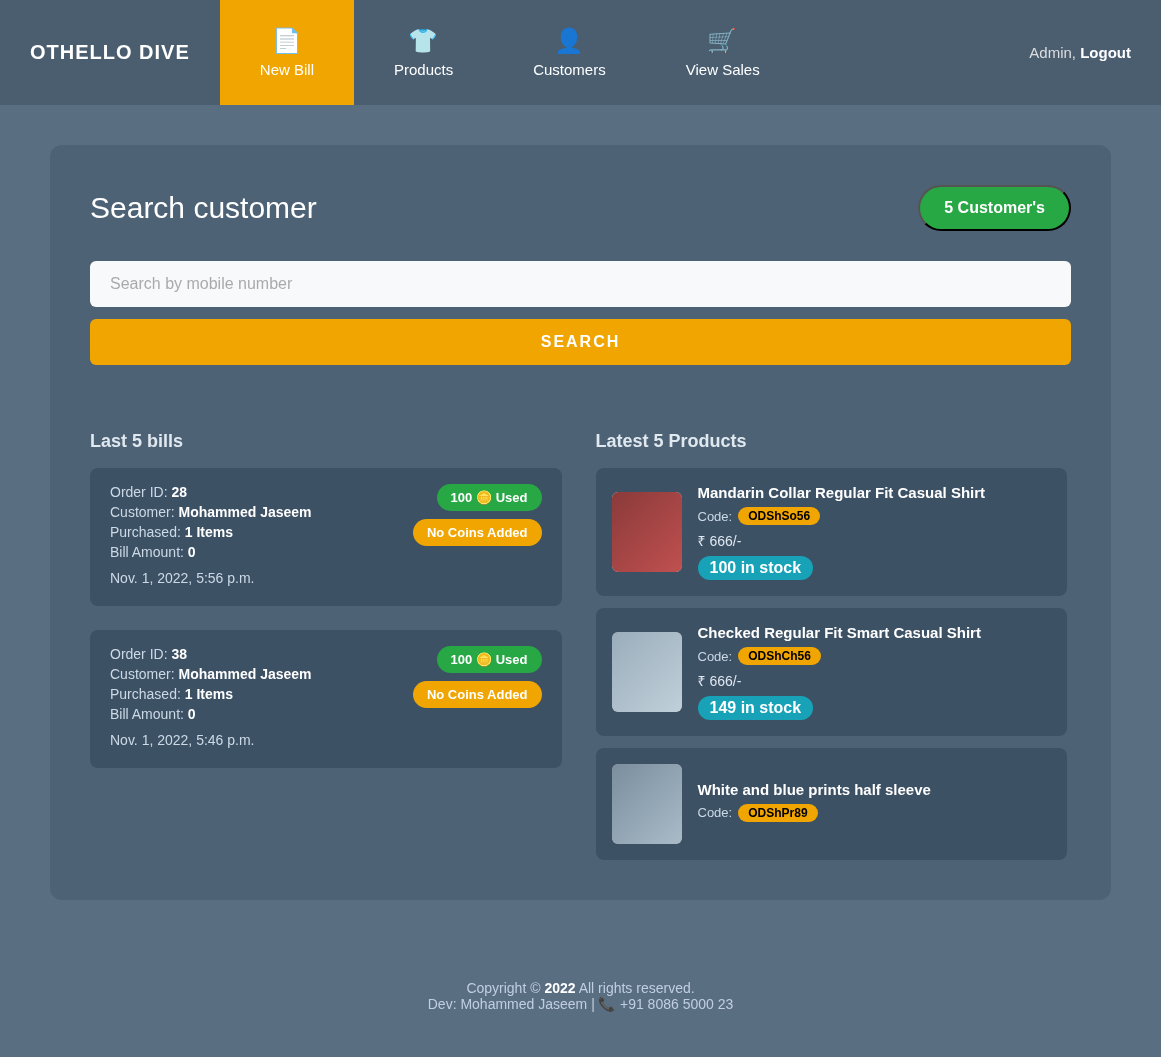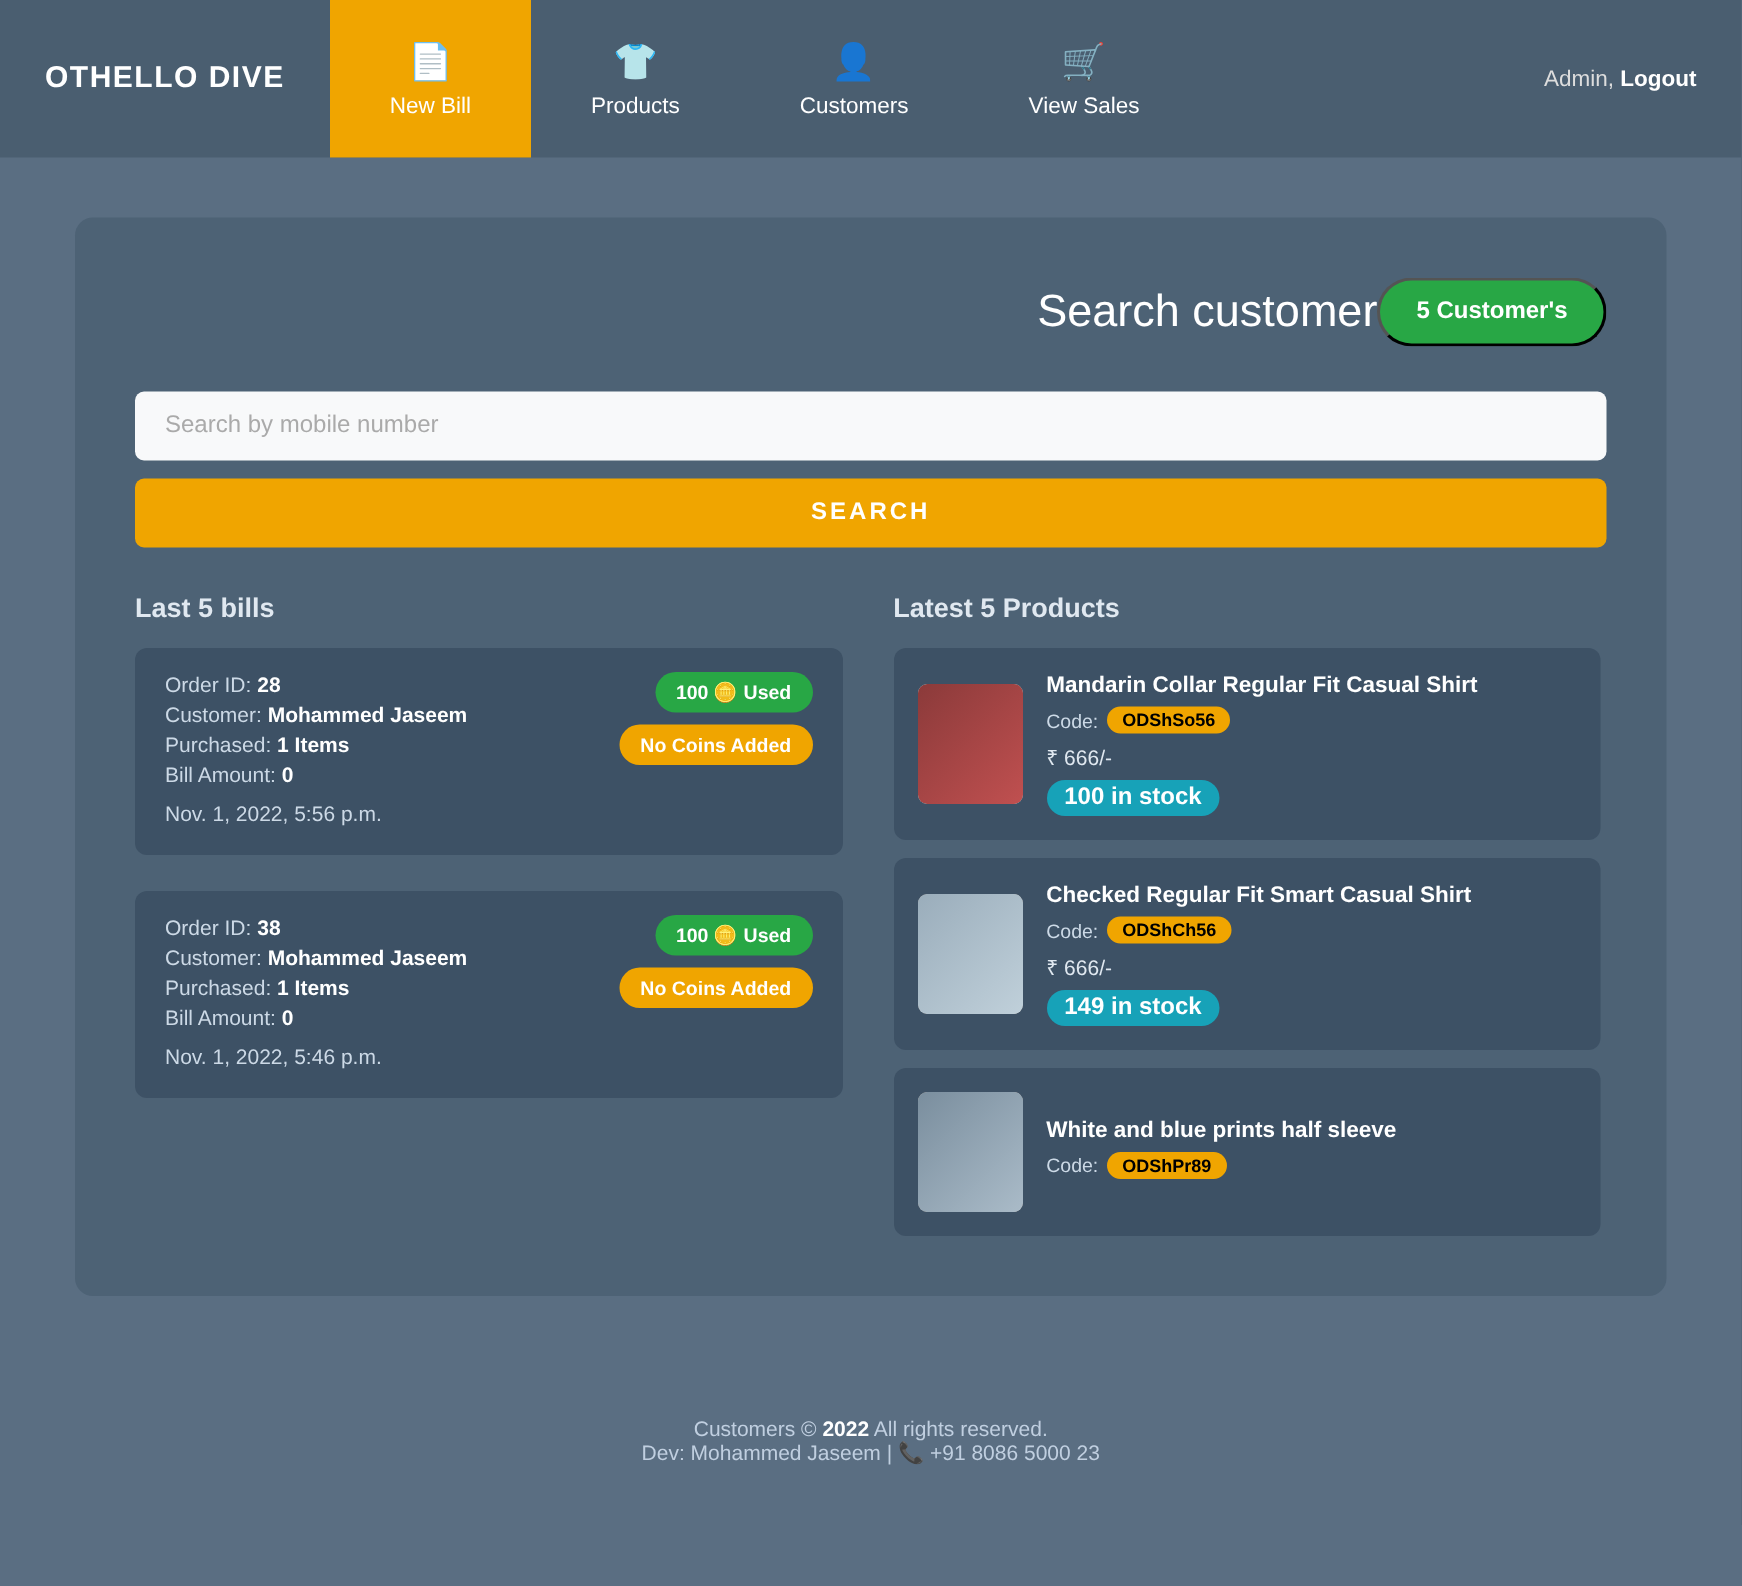--- a/index.html
+++ b/index.html
@@ -69,21 +69,21 @@
     .card {
       background-color: #4d6275;
       border-radius: 12px;
       padding: 40px;
       position: relative;
     }
 
     .card-header {
       display: flex;
       align-items: center;
-      justify-content: flex-end;
+      justify-content: space-between;
       margin-bottom: 30px;
     }
 
     .card-title {
       font-size: 30px;
       font-weight: 300;
       color: #fff;
     }
 
     .customers-badge {
@@ -121,20 +121,21 @@
       letter-spacing: 2px;
       cursor: pointer;
       margin-bottom: 30px;
       text-align: center;
     }
 
     
     .two-col {
       display: flex;
       gap: 30px;
+      margin-top: 36px;
     }
     .col-left, .col-right {
       flex: 1;
     }
 
     .section-title {
       font-size: 18px;
       font-weight: bold;
       color: #e0e8f0;
       margin-bottom: 16px;
@@ -422,16 +423,16 @@
           </div>
 
         </div>
       </div>
     </div>
   </div>
 </div>
 
 <footer>
   <p>
-    <span>Customers © </span><strong>2022</strong><span> All rights reserved.</span>
+    <span>Copyright © </span><strong>2022</strong><span> All rights reserved.</span>
   </p>
   <p>Dev: Mohammed Jaseem | 📞 +91 8086 5000 23</p>
 </footer>
 
 </body></html>

